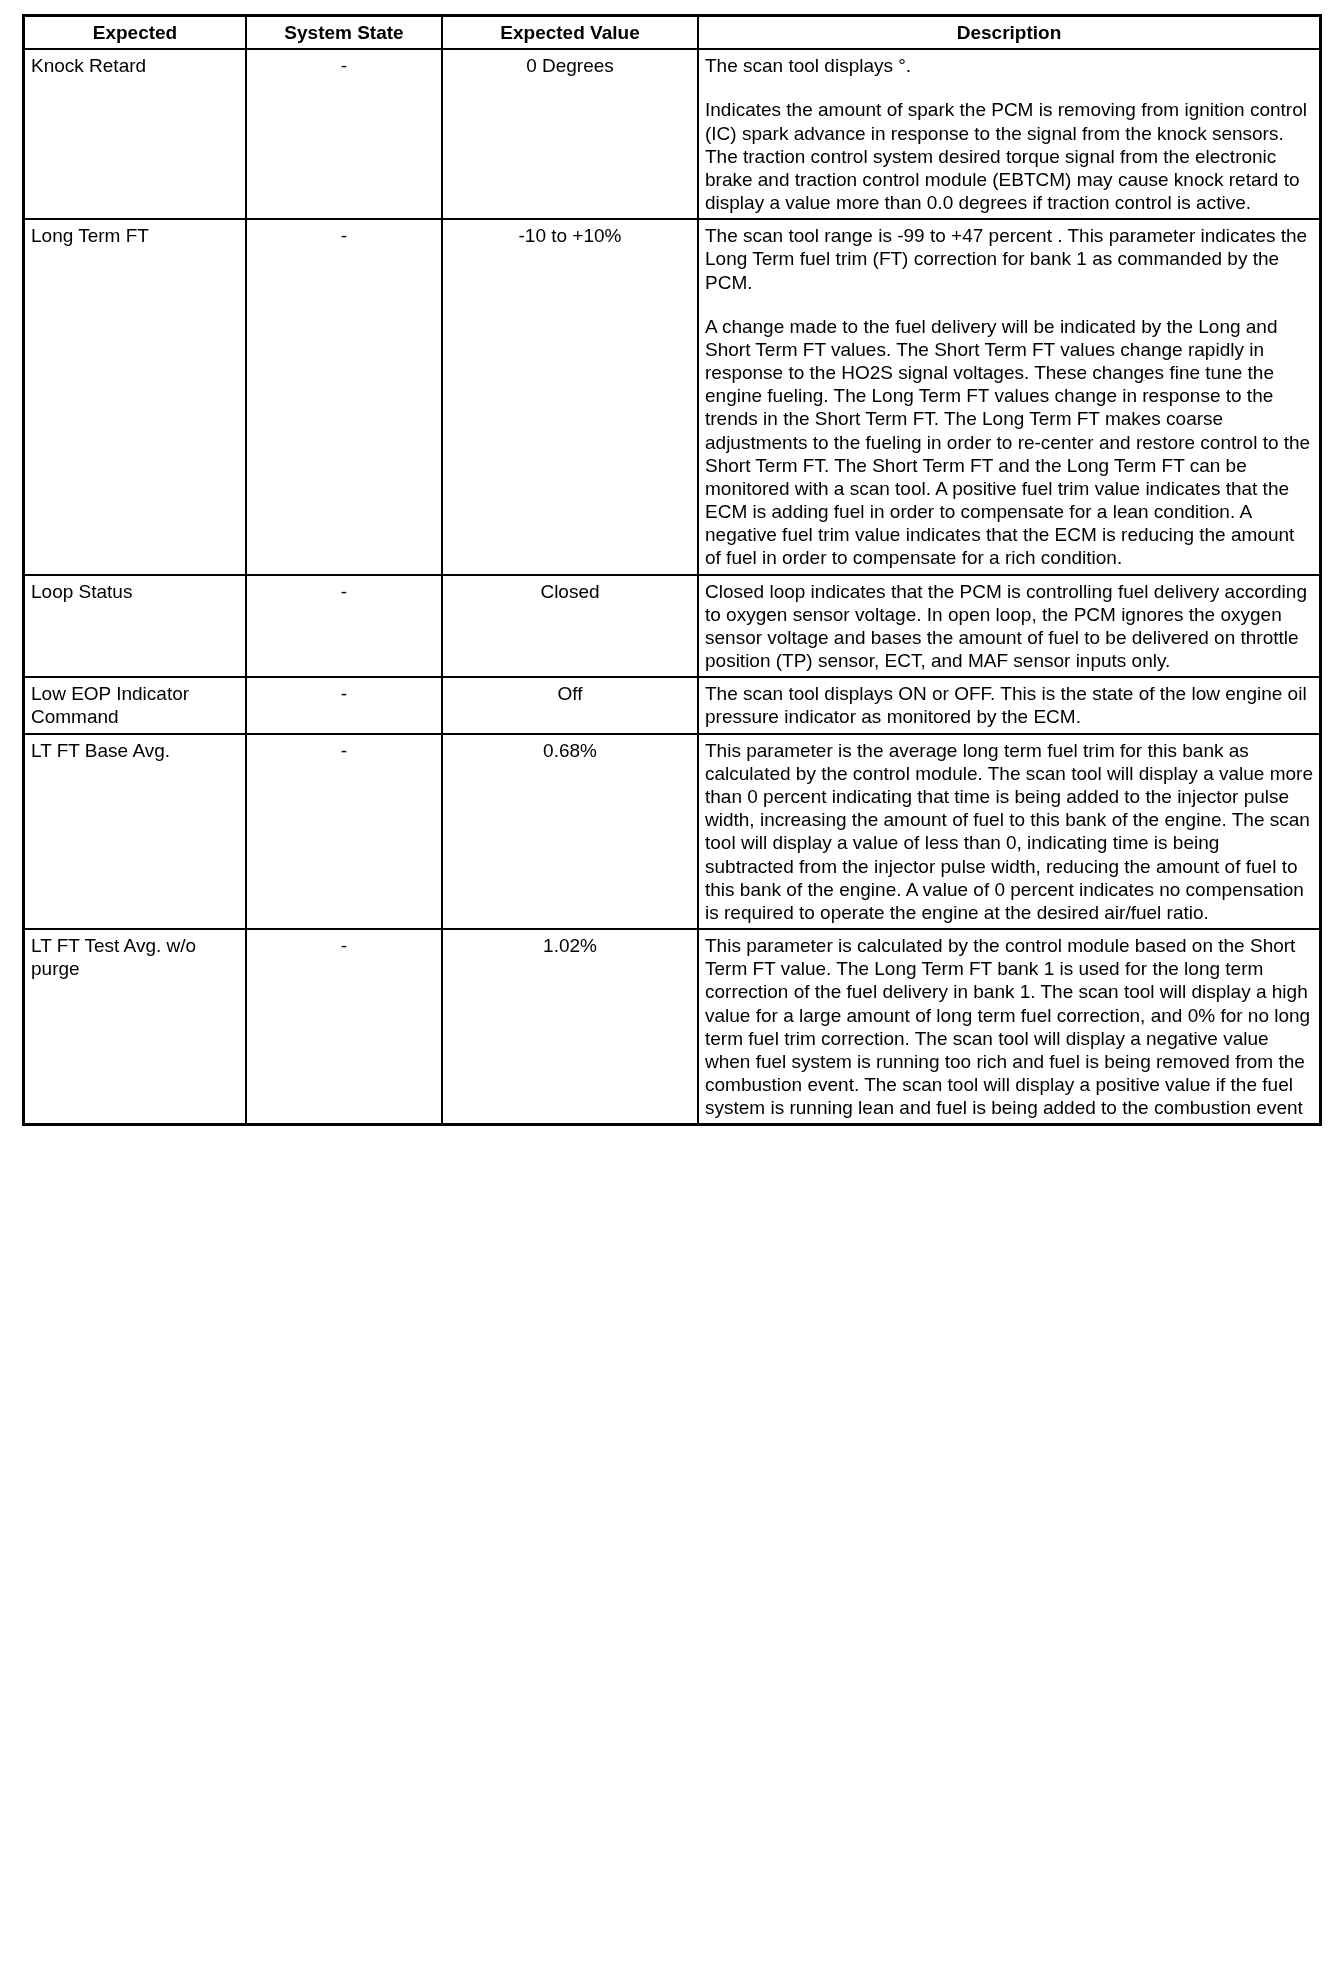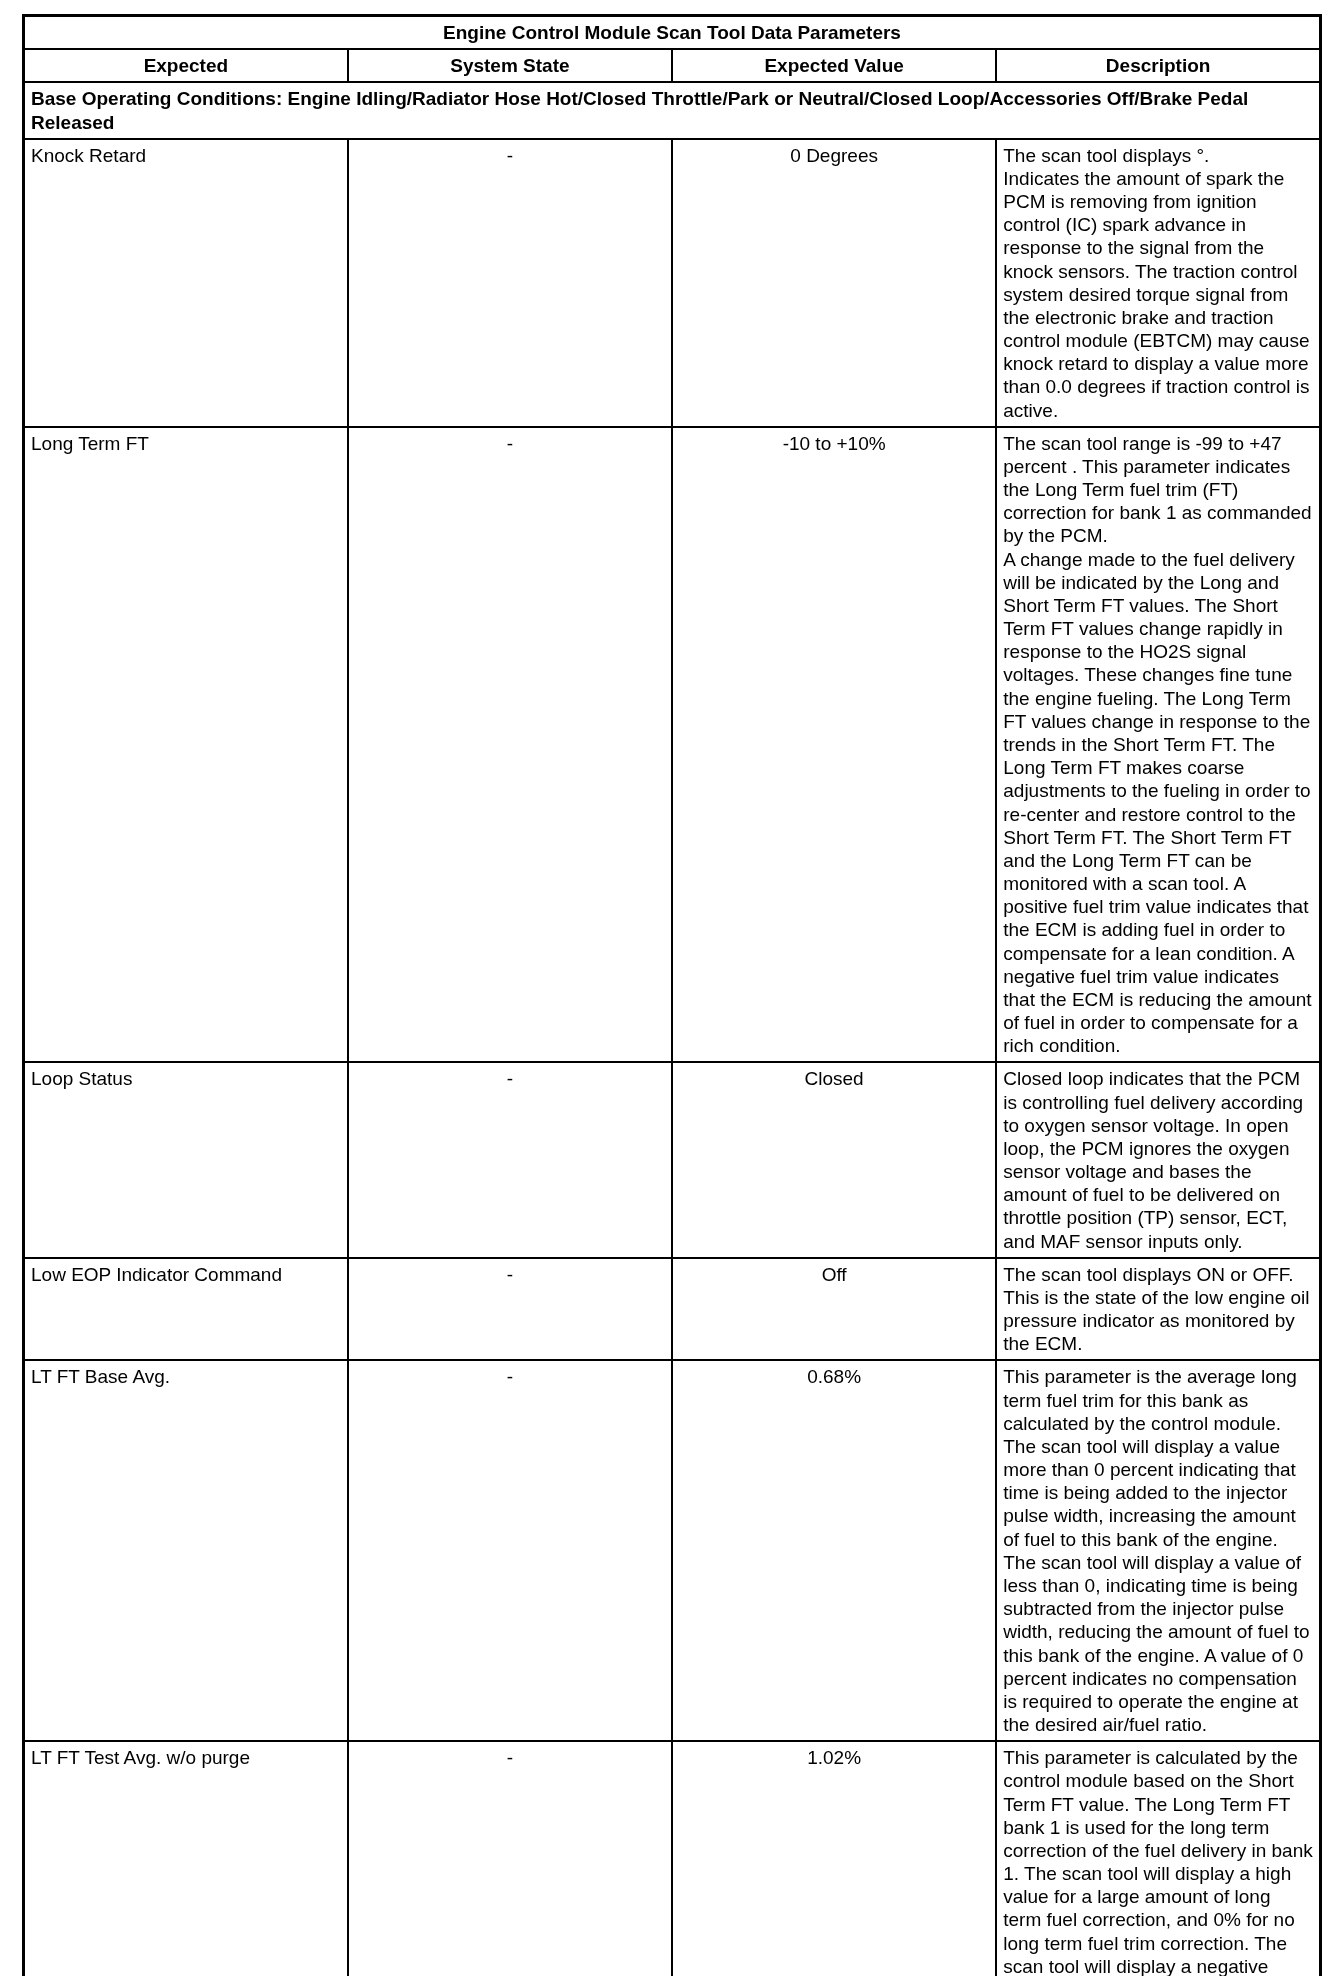--- a/index.html
+++ b/index.html
@@ -63,39 +63,34 @@
     text-align: center;
     vertical-align: middle;
   }
   .c-desc {
     vertical-align: top;
   }
   .desc-p {
     margin: 0;
   }
   .desc-p + .desc-p {
+    margin-top: 21px;
   }
 </style>
 </head>
 <body>
 
 <div class="page">
   <table class="scan-table">
     <tbody>
       <tr>
-        <td class="title-cell" colspan="4">Engine Control Module Scan Tool Data Parameters</td>
-      </tr>
-      <tr>
         <td class="col-head c-param">Expected</td>
         <td class="col-head c-state">System State</td>
         <td class="col-head c-value">Expected Value</td>
         <td class="col-head c-desc">Description</td>
-      </tr>
-      <tr>
-        <td class="section-cell" colspan="4">Base Operating Conditions: Engine Idling/Radiator Hose Hot/Closed Throttle/Park or Neutral/Closed Loop/Accessories Off/Brake Pedal Released</td>
       </tr>
 
       <tr>
         <td class="c-param">Knock Retard</td>
         <td class="c-state">-</td>
         <td class="c-value">0 Degrees</td>
         <td class="c-desc">
           <p class="desc-p">The scan tool displays °.</p>
           <p class="desc-p">Indicates the amount of spark the PCM is removing from ignition control (IC) spark advance in response to the signal from the knock sensors. The traction control system desired torque signal from the electronic brake and traction control module (EBTCM) may cause knock retard to display a value more than 0.0 degrees if traction control is active.</p>
         </td>

